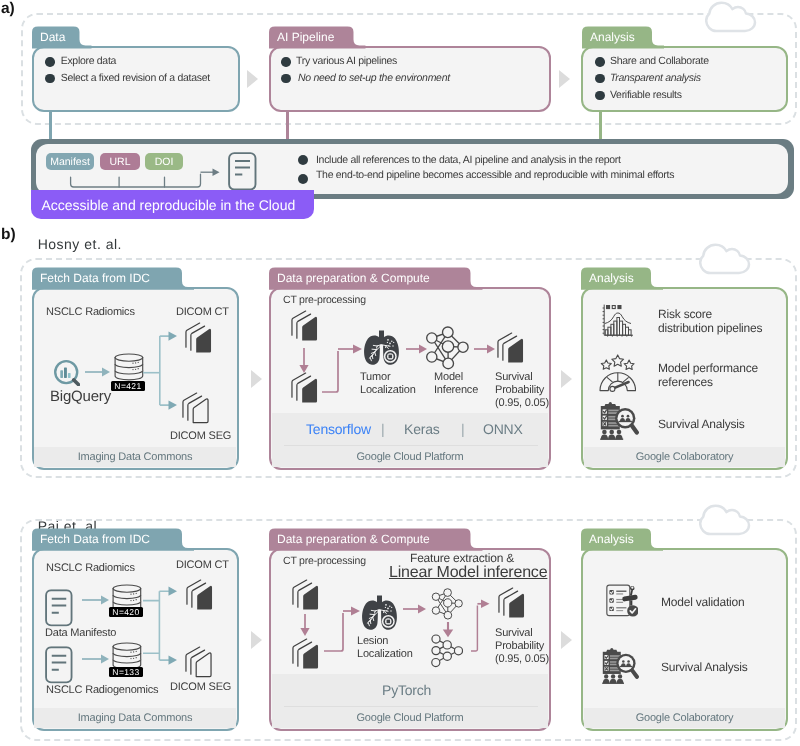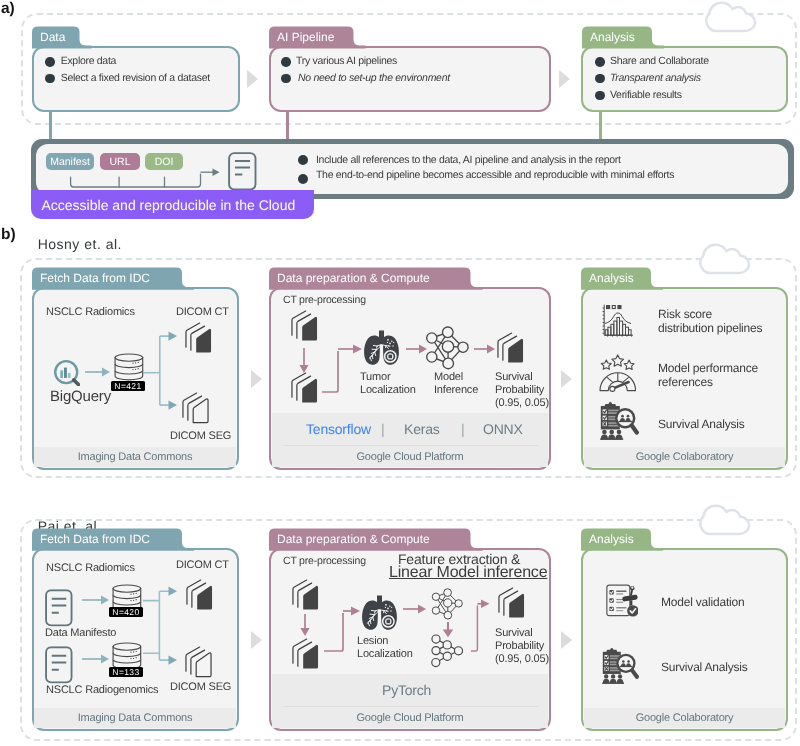--- a/index.html
+++ b/index.html
@@ -682,21 +682,21 @@
     </svg>
   <span class="tabtxt">Data preparation &amp; Compute</span>
 </div>
 <div class="shelf" style="left:271.8px;top:674px;width:276.4px;height:54px;background:#ebebeb;"></div>
 <div class="tl" style="left:382px;top:682px;font-size:14px;color:#6b7d85;letter-spacing:-0.2px;">PyTorch</div>
 <div style="position:absolute;left:284px;top:706px;width:254px;height:1px;background:#dedede;"></div>
 <div class="shelf" style="left:271.8px;top:707px;width:276.4px;height:21px;font-size:11px;">
   <span>Google Cloud Platform</span>
 </div>
 <div class="tl" style="left:283px;top:555px;font-size:10.5px;letter-spacing:-0.2px;">CT pre-processing</div>
-<div class="tl" style="left:398px;top:551px;font-size:14px;letter-spacing:-0.2px;">Feature extraction &amp;</div>
+<div class="tl" style="left:410px;top:551px;font-size:12px;letter-spacing:-0.2px;">Feature extraction &amp;</div>
 <div class="tl" style="left:389px;top:564px;font-size:16px;letter-spacing:-0.2px;text-decoration:underline;">Linear Model inference</div>
 
 <div class="grp" style="left:292px;top:579px;">
   <svg width="27" height="32" viewBox="0 0 28 33">
       <use href="#sym-slice-filled"></use>
     </svg>
 </div>
 <div class="grp" style="left:299px;top:614px;">
   <svg width="12" height="23" viewBox="0 0 12 23">
     <path d="M6 0 V15" stroke="#b07f94" stroke-width="1.7"></path>

